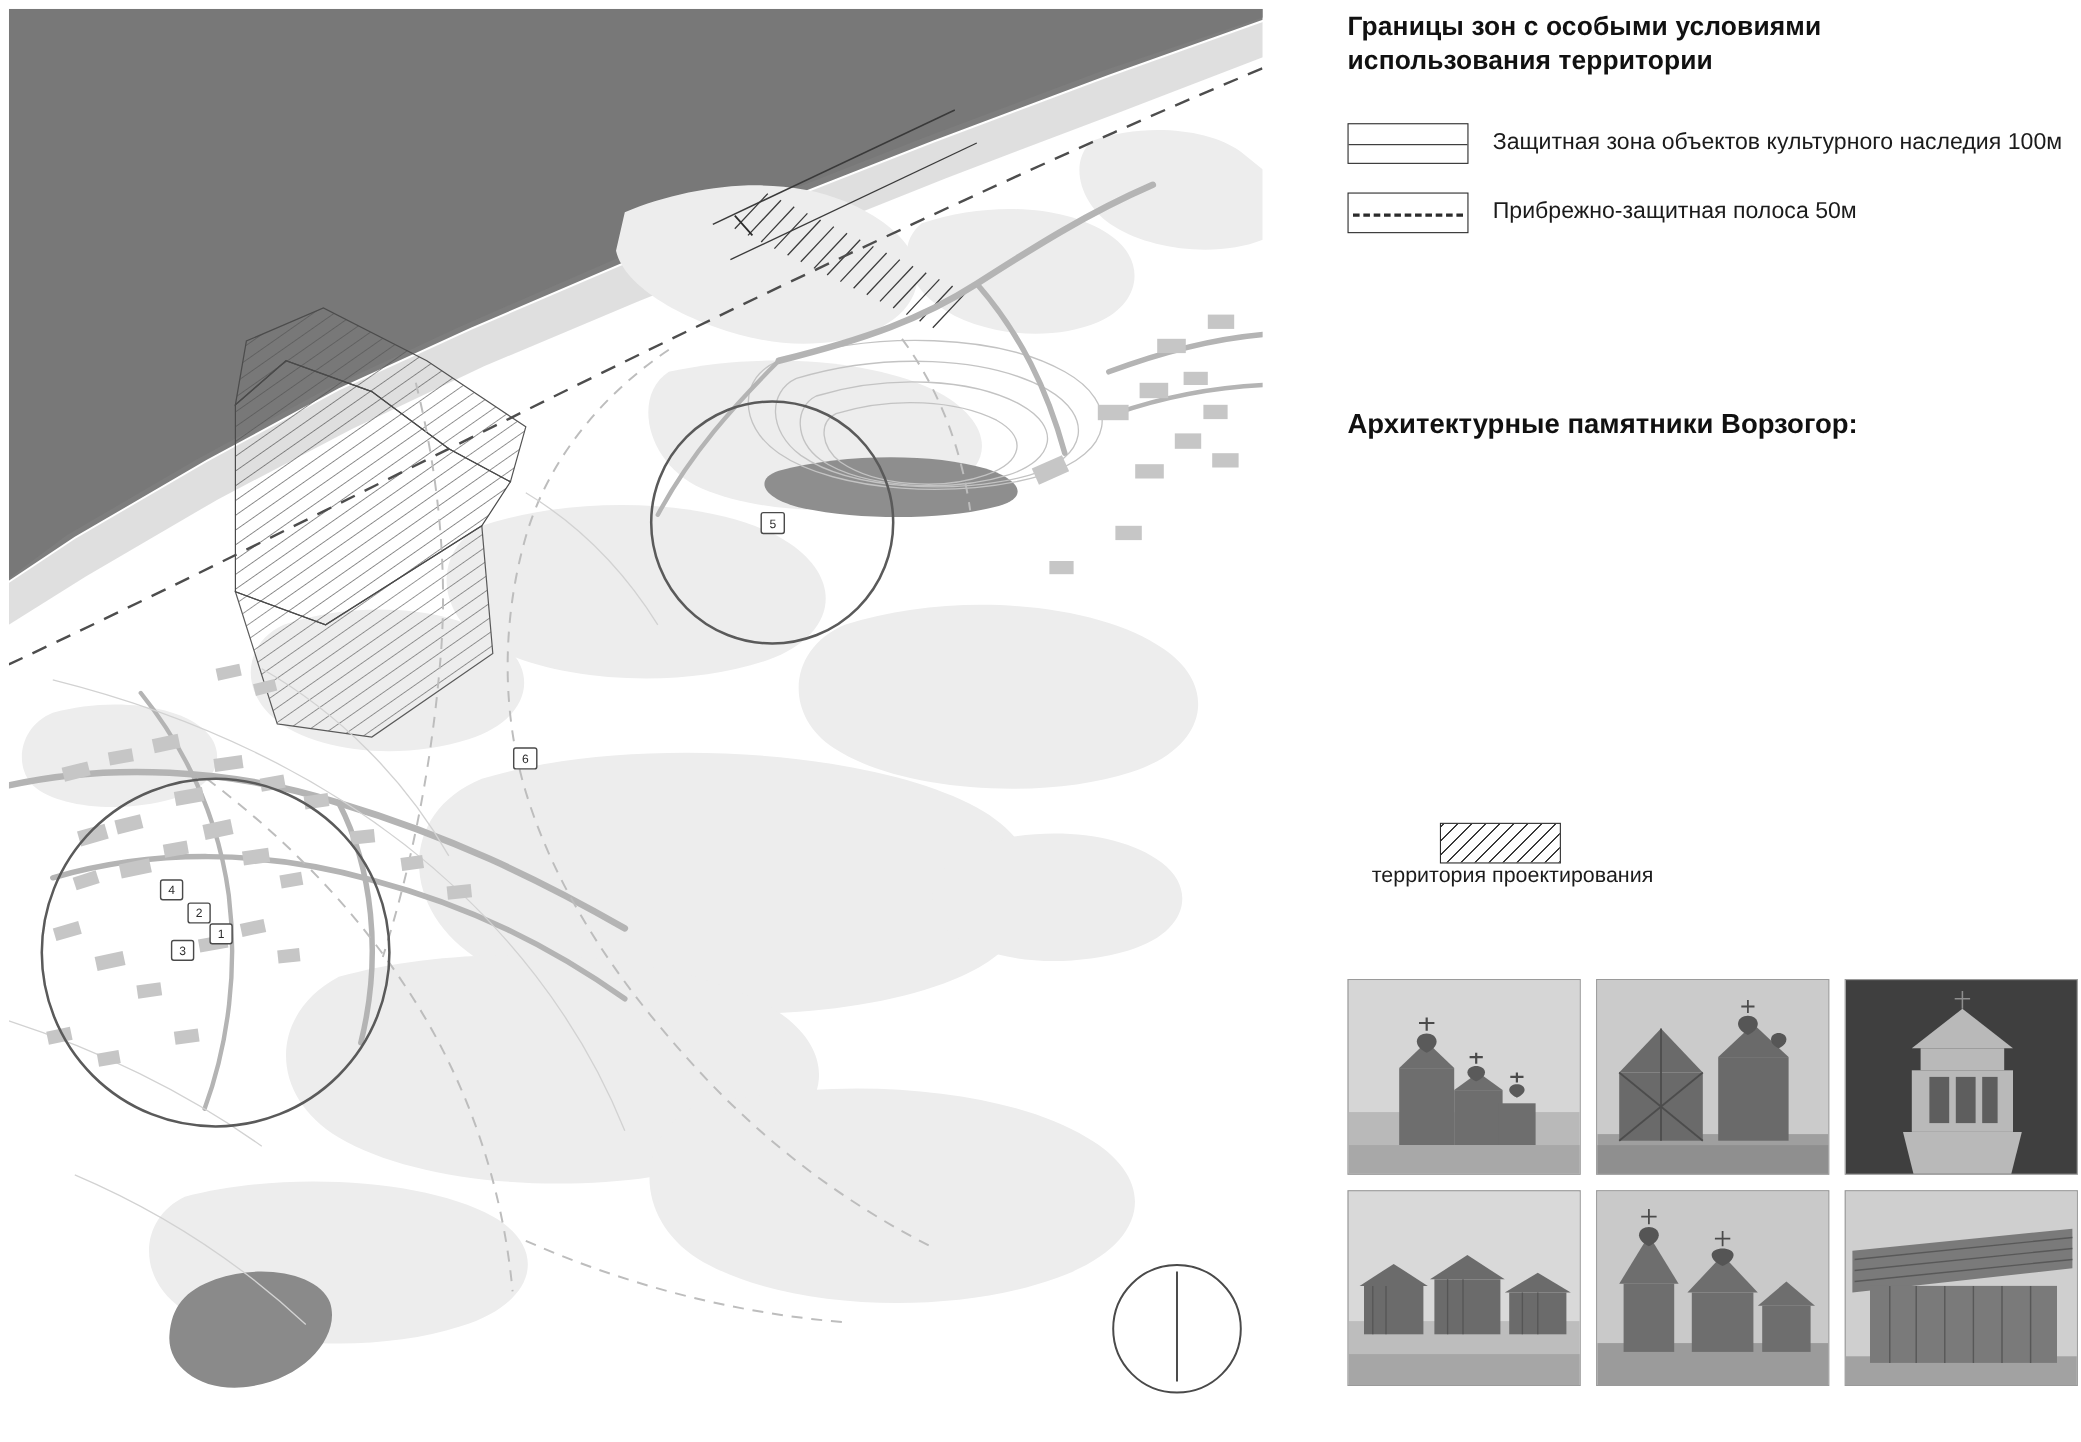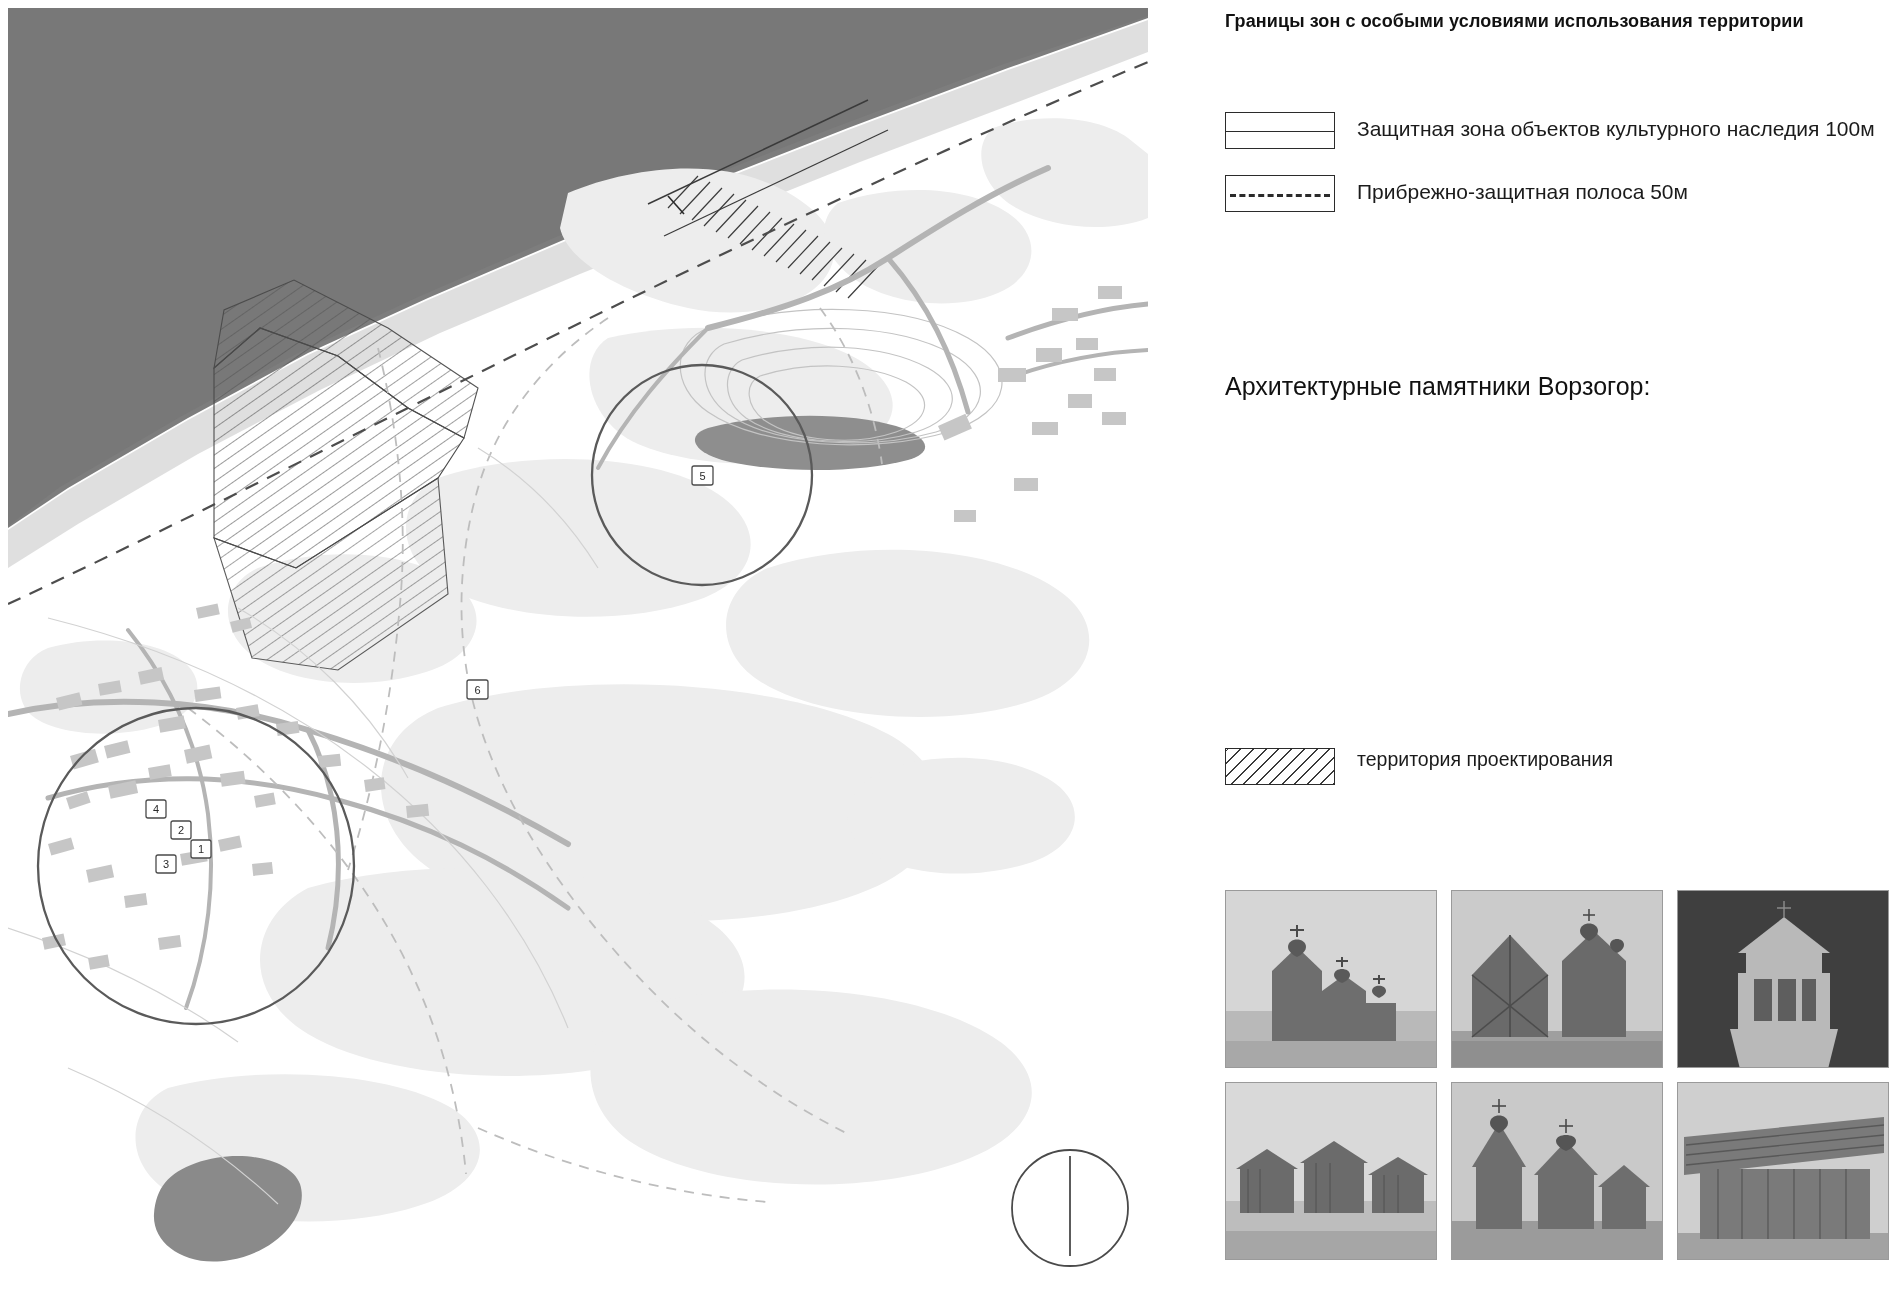--- a/index.html
+++ b/index.html
@@ -34,21 +34,21 @@
 
   
   .sidebar {
     position: absolute;
     left: 1225px;
     top: 0px;
     width: 660px;
     height: 1311px;
   }
   .legend-title {
-    font-size: 18px;
+    font-size: 24px;
     font-weight: bold;
     line-height: 1.28;
     letter-spacing: 0.1px;
     color: #111111;
     margin: 0;
   }
   .legend-title-block {
     position: absolute;
     left: 0px;
     top: 10px;
@@ -98,21 +98,21 @@
     max-width: 520px;
     padding-top: 3px;
   }
 
   
   .monuments-title {
     position: absolute;
     left: 0px;
     top: 372px;
     font-size: 25px;
-    font-weight: normal;
+    font-weight: bold;
     color: #111111;
   }
   .monuments-list-wrap {
     position: absolute;
     left: 0px;
     top: 448px;
     display: flex;
   }
   .monuments-bar {
     width: 3px;
@@ -129,21 +129,22 @@
     color: #1b1b1b;
   }
   ol.monuments-list li { padding-left: 14px; }
 
   
   .design-row {
     position: absolute;
     left: 0px;
     top: 748px;
     display: flex;
-    align-items: flex-start;
+    align-items: center;
+    flex-direction: column;
   }
   .hatch-swatch {
     width: 110px;
     height: 37px;
     border: 1.6px solid #2b2b2b;
     box-sizing: border-box;
     background-image: repeating-linear-gradient(
       -45deg,
       #3a3a3a 0px, #3a3a3a 1.4px,
       rgba(0,0,0,0) 1.4px, rgba(0,0,0,0) 9px

